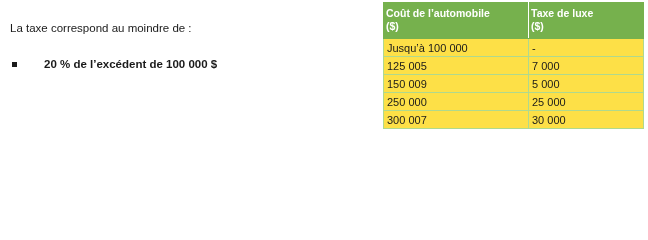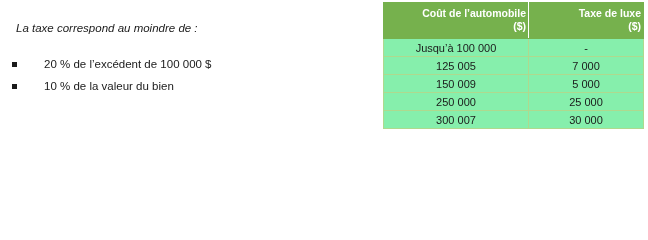--- a/index.html
+++ b/index.html
@@ -19,35 +19,35 @@
   
   .left-pane {
     position: absolute;
     left: 0;
     top: 0;
     width: 370px;
     height: 148px;
   }
   .intro-line {
     position: absolute;
-    left: 16px;
+    left: 10px;
     top: 21px;
     font-size: 11.5px;
     line-height: 14px;
     white-space: nowrap;
     color: #1a1a1a;
-    font-style: italic;
   }
   .bullet-list {
     position: absolute;
     left: 8px;
     top: 53px;
     margin: 0;
     padding: 0;
     list-style: none;
+    font-weight: bold;
   }
   .bullet-item {
     position: relative;
     padding-left: 36px;
     height: 22px;
     line-height: 22px;
     font-size: 11.5px;
     white-space: nowrap;
     color: #1a1a1a;
   }
@@ -72,59 +72,54 @@
   }
   .lux-table col.col-cost { width: 145px; }
   .lux-table col.col-tax  { width: 115px; }
 
   .lux-table thead th {
     background: #76B14D;
     color: #ffffff;
     font-size: 10.5px;
     font-weight: bold;
     line-height: 13px;
-    text-align: right;
+    text-align: left;
     padding: 4px 2px 5px 2px;
     border: 1px solid #76B14D;
     border-right-color: #ffffff;
     vertical-align: middle;
   }
   .lux-table thead th:last-child {
     border-right-color: #76B14D;
     margin-left: 44px;
   }
   .th-sub { display: block; }
 
   .lux-table tbody td {
     font-size: 11px;
     line-height: 14px;
-    text-align: center;
     padding: 1px 3px;
     height: 15px;
     border: 1px solid #AFD98E;
-    background: #86efac;
+    background: #fde047;
     color: #1a1a1a;
     white-space: nowrap;
   }
 </style>
 </head>
 <body>
 
 <div class="left-pane">
 
   <div class="intro-line">La taxe correspond au moindre de :</div>
 
   <ul class="bullet-list">
     <li class="bullet-item">
       <span class="bullet-marker"></span>
       <span>20 % de l’excédent de 100 000 $</span>
-    </li>
-    <li class="bullet-item">
-      <span class="bullet-marker"></span>
-      <span>10 % de la valeur du bien</span>
     </li>
   </ul>
 
 </div>
 
 <table class="lux-table">
   <colgroup>
     <col class="col-cost">
     <col class="col-tax">
   </colgroup>

